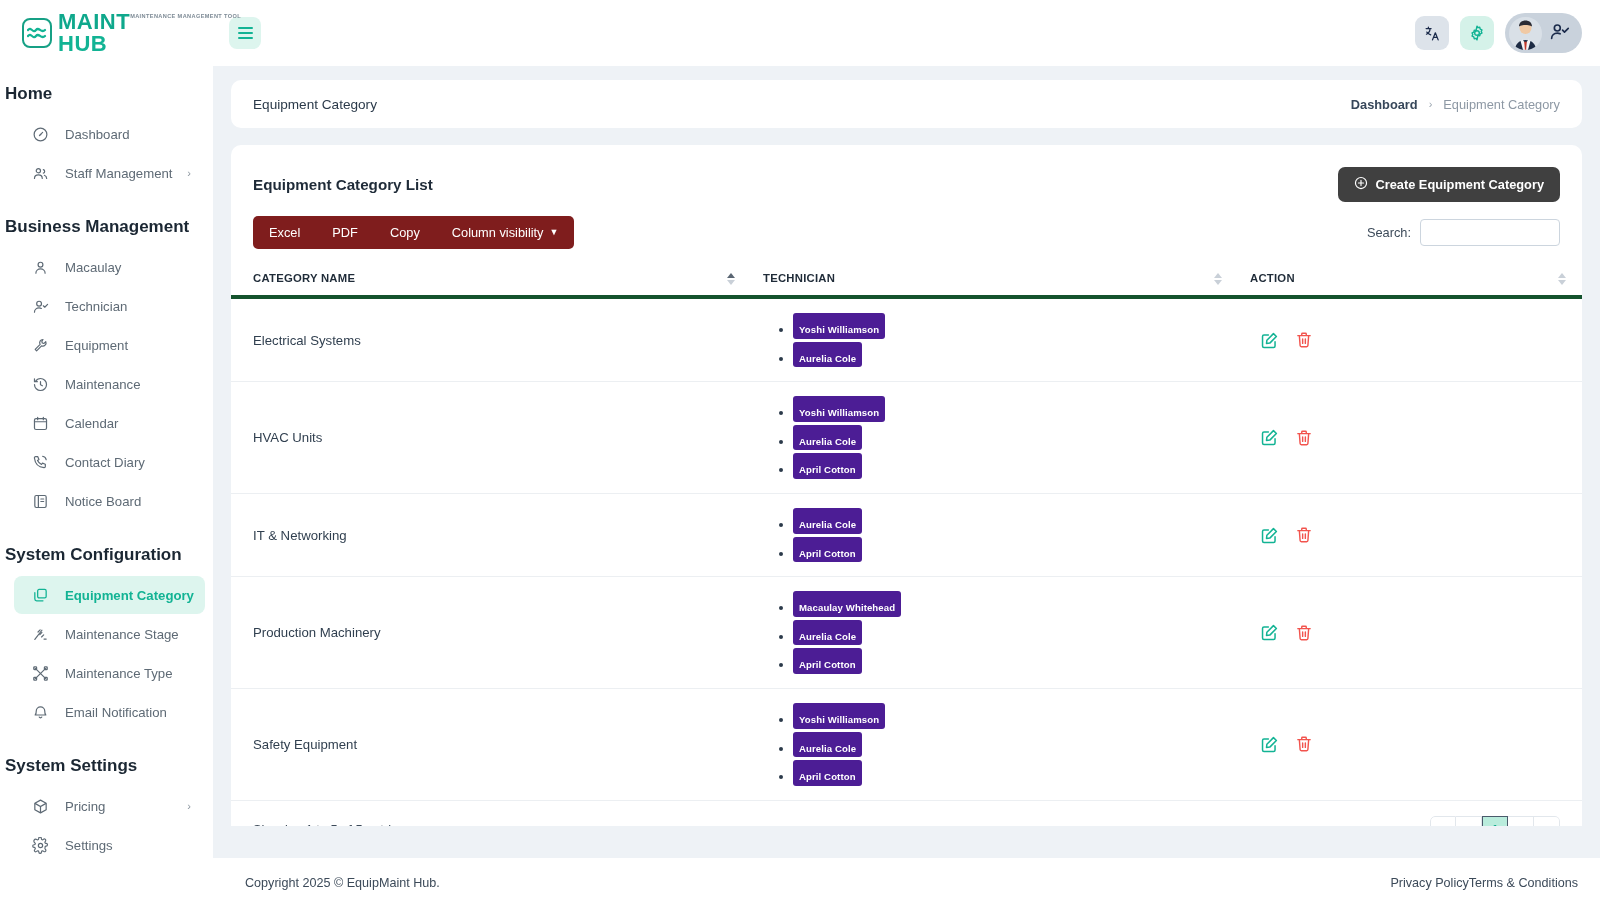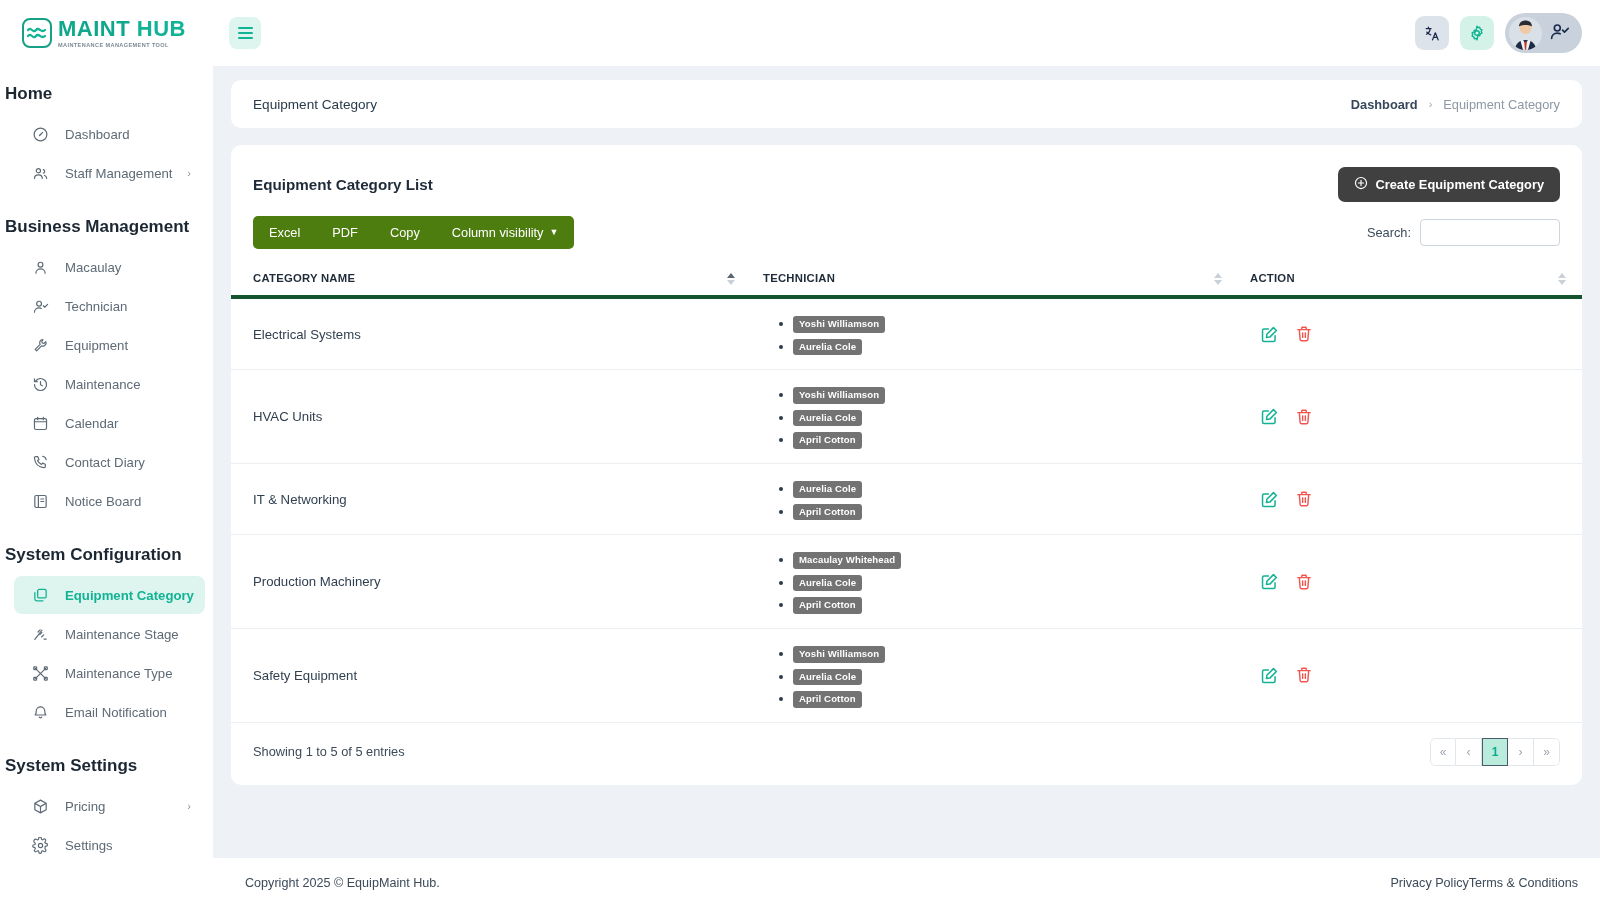--- a/index.html
+++ b/index.html
@@ -16,21 +16,21 @@
     width: 213px; height: 900px; background: #ffffff;
     flex: 0 0 213px; position: relative; z-index: 5;
     display: flex; flex-direction: column;
   }
   .logo-wrap { height: 66px; display: flex; align-items: center; padding-left: 22px; }
   .logo-mark {
     width: 30px; height: 30px; border: 2.5px solid #16a085; border-radius: 8px;
     display: flex; align-items: center; justify-content: center; margin-right: 6px;
     flex: 0 0 30px;
   }
-  .logo-text { display: flex; flex-direction: column; line-height: 1; }
+  .logo-text { display: flex; flex-direction: row; line-height: 1; }
   .logo-main {
     font-size: 22px; font-weight: 700; letter-spacing: .5px;
     color: #0fa88c;
   }
   .logo-main .dark { color: #12b394; }
   .logo-sub {
     font-size: 5.6px; letter-spacing: .38px; color: #7d8a95; margin-top: 3px;
     font-weight: 600; white-space: nowrap;
   }
   .nav { padding-top: 8px; overflow: hidden; }
@@ -102,21 +102,21 @@
   }
   .card-title { font-size: 15.2px; font-weight: 700; color: #1f2b38; }
   .btn-create {
     margin-left: auto; background: #404040; color: #fff; border: none;
     height: 35px; border-radius: 7px; padding: 0 16px; font-size: 12.8px;
     font-weight: 700; display: flex; align-items: center; gap: 7px; cursor: pointer;
     font-family: inherit;
   }
 
   .tools-row { display: flex; align-items: center; padding: 0 22px; }
-  .dt-buttons { display: flex; background: #4d7c0f; border-radius: 5px; overflow: hidden; }
+  .dt-buttons { display: flex; background: #7f1d1d; border-radius: 5px; overflow: hidden; }
   .dt-btn {
     color: #fff; font-size: 12.8px; padding: 9px 16px; cursor: pointer;
     border: none; background: transparent; font-family: inherit;
     display: flex; align-items: center; gap: 6px;
   }
   .search-wrap { margin-left: auto; display: flex; align-items: center; gap: 9px; }
   .search-label { font-size: 12.8px; color: #3c4a59; }
   .search-input {
     width: 140px; height: 27px; border: 1px solid #ccd5de; border-radius: 4px;
     padding: 0 7px; font-family: inherit; font-size: 12.5px; outline: none;
@@ -142,22 +142,22 @@
   tbody td { border-bottom: 1px solid #eceff2; vertical-align: middle; }
   td.cat {
     padding-left: 22px; font-size: 13.2px; color: #303f4f;
   }
   td.tech { padding: 11px 0 11px 12px; }
   td.act { padding-left: 12px; }
   ul.tech-list { list-style: disc; margin: 0 0 0 30px; padding: 0; }
   ul.tech-list li { margin: 3px 0; }
   ul.tech-list li::marker { color: #2b3a4a; font-size: 12px; }
   .badge {
-    display: inline-block; background: #737373; color: #fff;
-    font-size: 9.6px; font-weight: 700; padding: 3px 6px 4px 6px; border-radius: 3px;
+    display: inline-block; background: #4c1d95; color: #fff;
+    font-size: 9.6px; font-weight: 700; padding: 12px 6px 4px 6px; border-radius: 3px;
     line-height: 1; letter-spacing: .1px;
   }
   .act-icons { display: flex; align-items: center; gap: 16px; padding-left: 10px; }
   .ic-btn { cursor: pointer; display: flex; align-items: center; }
 
   .table-foot {
     display: flex; align-items: center; padding: 15px 22px 19px 22px;
   }
   .entries { font-size: 12.8px; color: #3c4a59; }
   .pagination { margin-left: auto; display: flex; border-radius: 5px; overflow: hidden; }

